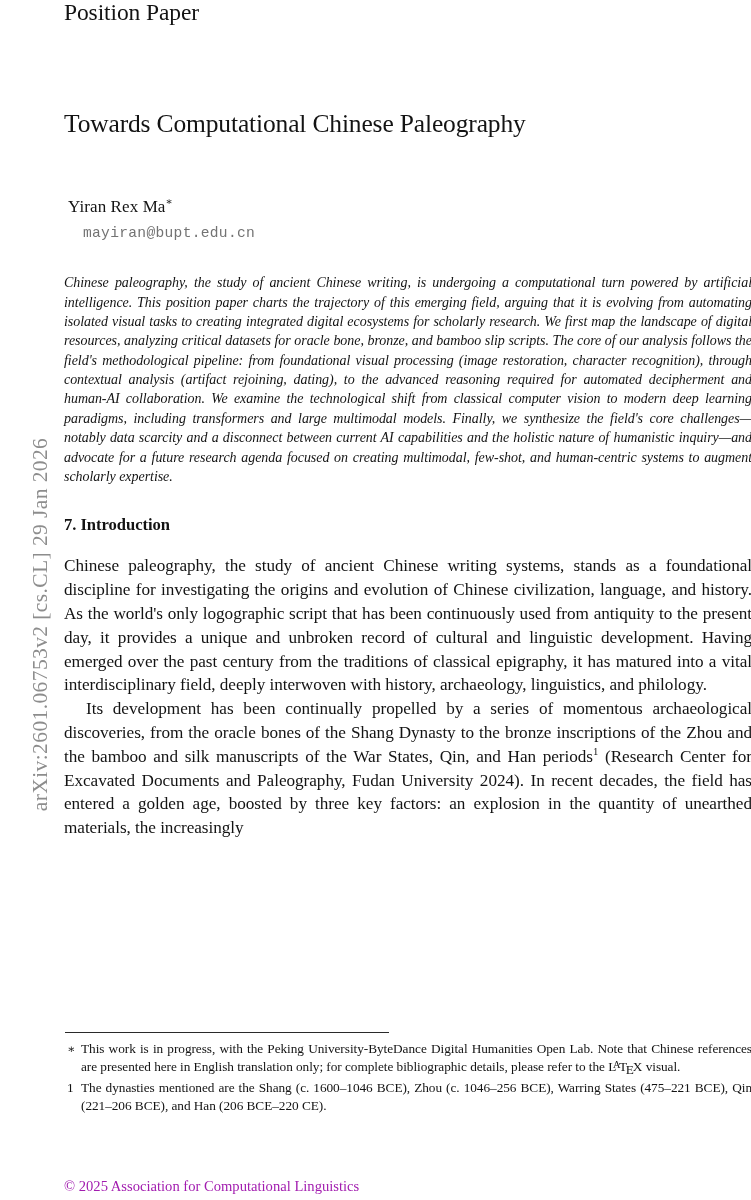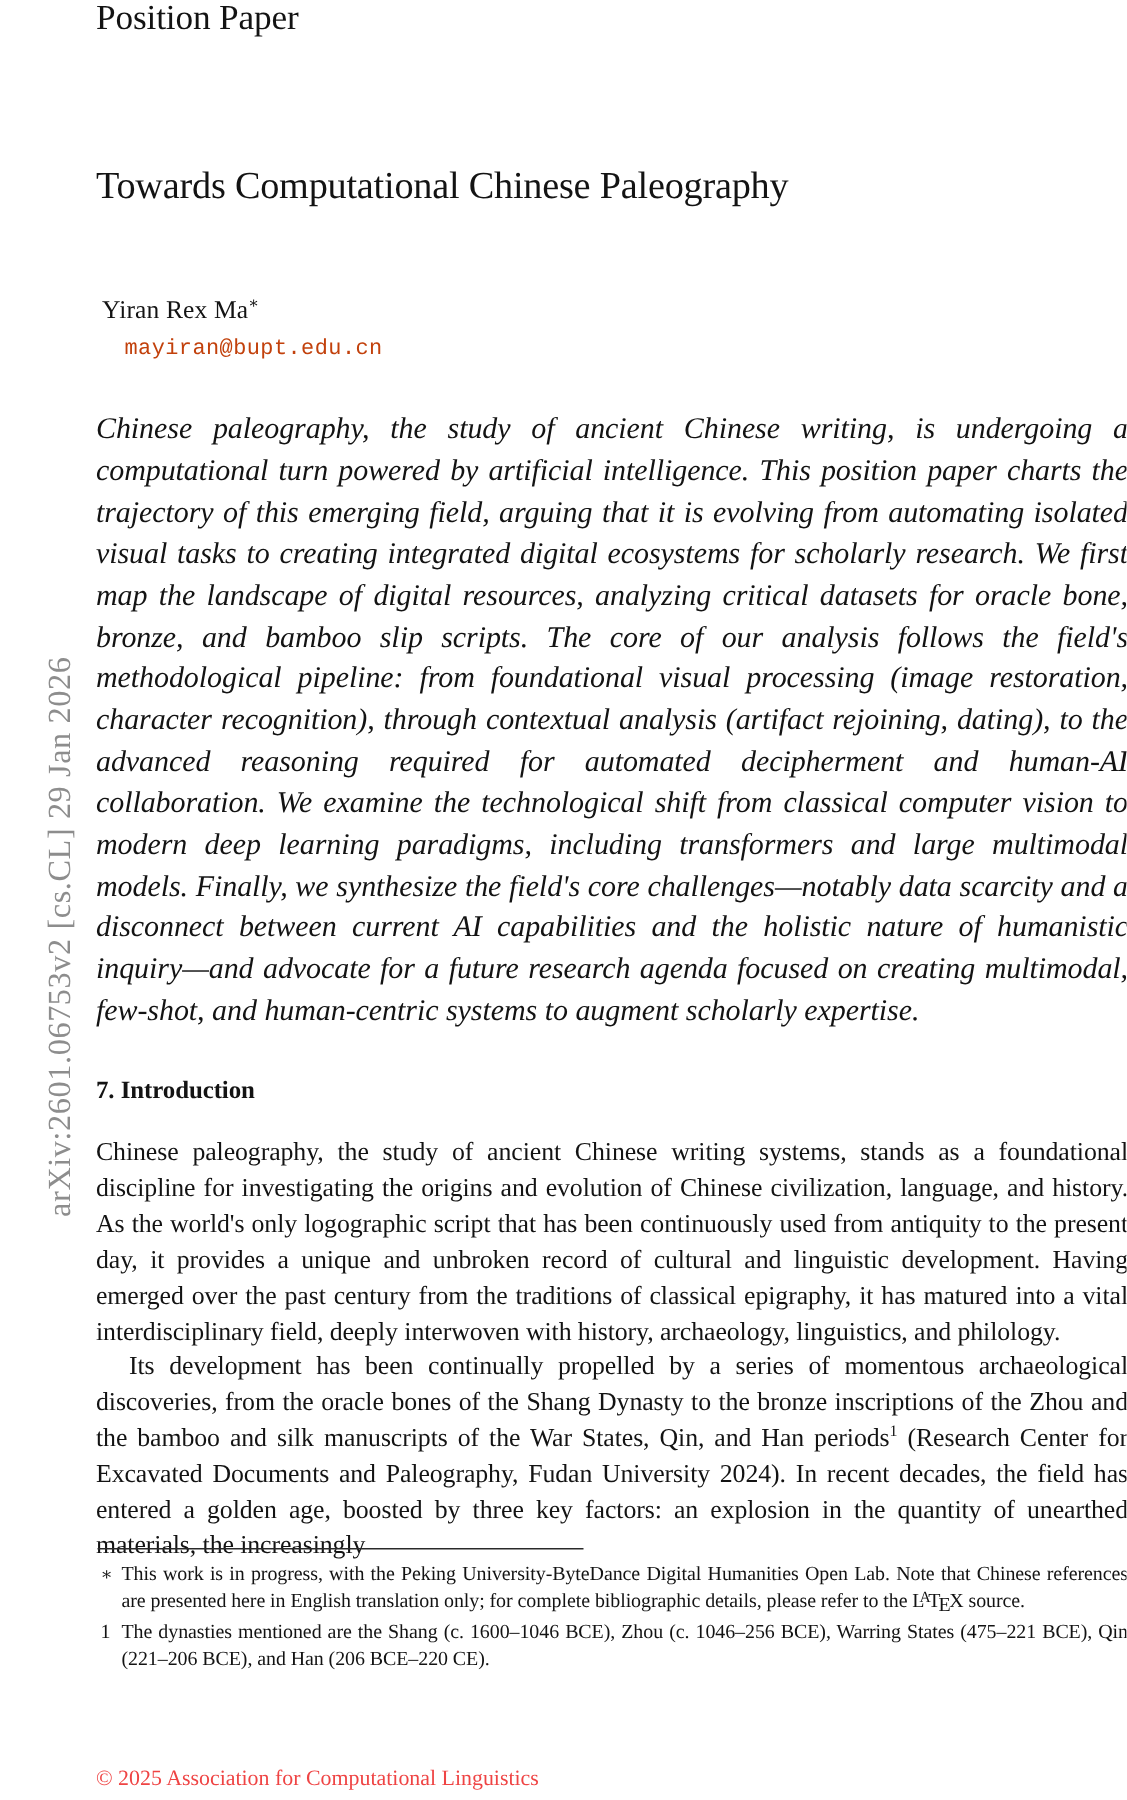--- a/index.html
+++ b/index.html
@@ -80,30 +80,30 @@
   .affiliation {
     font-size: 17.3px;
     margin: 0;
     padding-top: 30px;
     letter-spacing: 0.05px;
   }
 
   .email {
     font-family: "Liberation Mono", "DejaVu Sans Mono", monospace;
     font-size: 14.6px;
-    color: #c2410c;
+    color: #737373;
     margin: 0;
     padding-top: 4px;
     padding-left: 19px;
     letter-spacing: 0.3px;
   }
 
   .abstract {
     font-style: italic;
-    font-size: 20px;
+    font-size: 14px;
     line-height: 1.385;
     text-align: justify;
     margin: 0;
     padding-top: 32px;
     letter-spacing: -0.05px;
     word-spacing: 0.1px;
   }
 
   .section-head {
     font-weight: bold;
@@ -173,21 +173,21 @@
     margin-right: -0.07em;
   }
 
   
   .copyright {
     position: absolute;
     left: 64px;
     top: 1178px;
     font-size: 14.6px;
     letter-spacing: 0px;
-    color: #ef4444;
+    color: #a21caf;
     text-align: center;
   }
 </style>
 </head>
 <body>
 
 <div class="page">
 
   <div class="arxiv-stamp">arXiv:2601.06753v2  [cs.CL]  29 Jan 2026</div>
 
@@ -211,21 +211,21 @@
     <p class="body-par indent"><span>Its development has been continually propelled by a series of momentous archaeological discoveries, from the oracle bones of the Shang Dynasty to the bronze inscriptions of the Zhou and the bamboo and silk manuscripts of the War States, Qin, and Han periods</span><sup>1</sup><span> (Research Center for Excavated Documents and Paleography, Fudan University 2024). In recent decades, the field has entered a golden age, boosted by three key factors: an explosion in the quantity of unearthed materials, the increasingly</span></p>
 
   </div>
 
   <div class="footnote-area">
 
     <div class="footnote-rule"></div>
 
     <div class="footnote">
       <span class="fn-mark star">∗</span>
-      <span class="fn-text"><span>This work is in progress, with the Peking University-ByteDance Digital Humanities Open Lab. Note that Chinese references are presented here in English translation only; for complete bibliographic details, please refer to the </span><span class="latex">L<span class="a">A</span>T<span class="e">E</span>X</span><span> source.</span></span>
+      <span class="fn-text"><span>This work is in progress, with the Peking University-ByteDance Digital Humanities Open Lab. Note that Chinese references are presented here in English translation only; for complete bibliographic details, please refer to the </span><span class="latex">L<span class="a">A</span>T<span class="e">E</span>X</span><span> visual.</span></span>
     </div>
 
     <div class="footnote">
       <span class="fn-mark">1</span>
       <span class="fn-text">The dynasties mentioned are the Shang (c. 1600–1046 BCE), Zhou (c. 1046–256 BCE), Warring States (475–221 BCE), Qin (221–206 BCE), and Han (206 BCE–220 CE).</span>
     </div>
 
   </div>
 
   <div class="copyright">© 2025 Association for Computational Linguistics</div>

